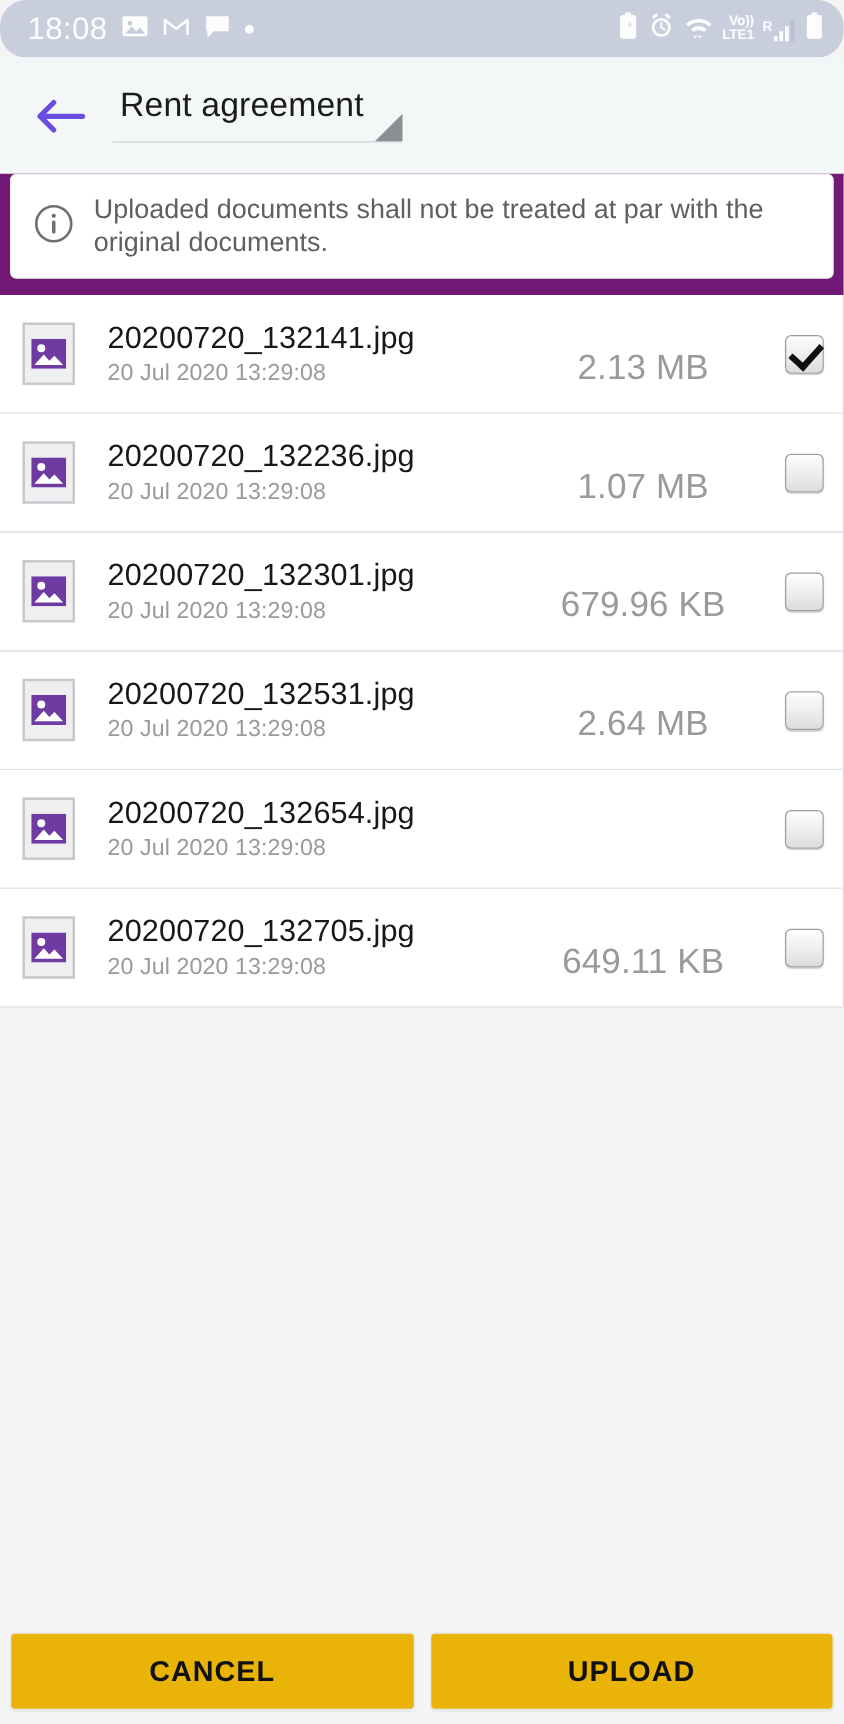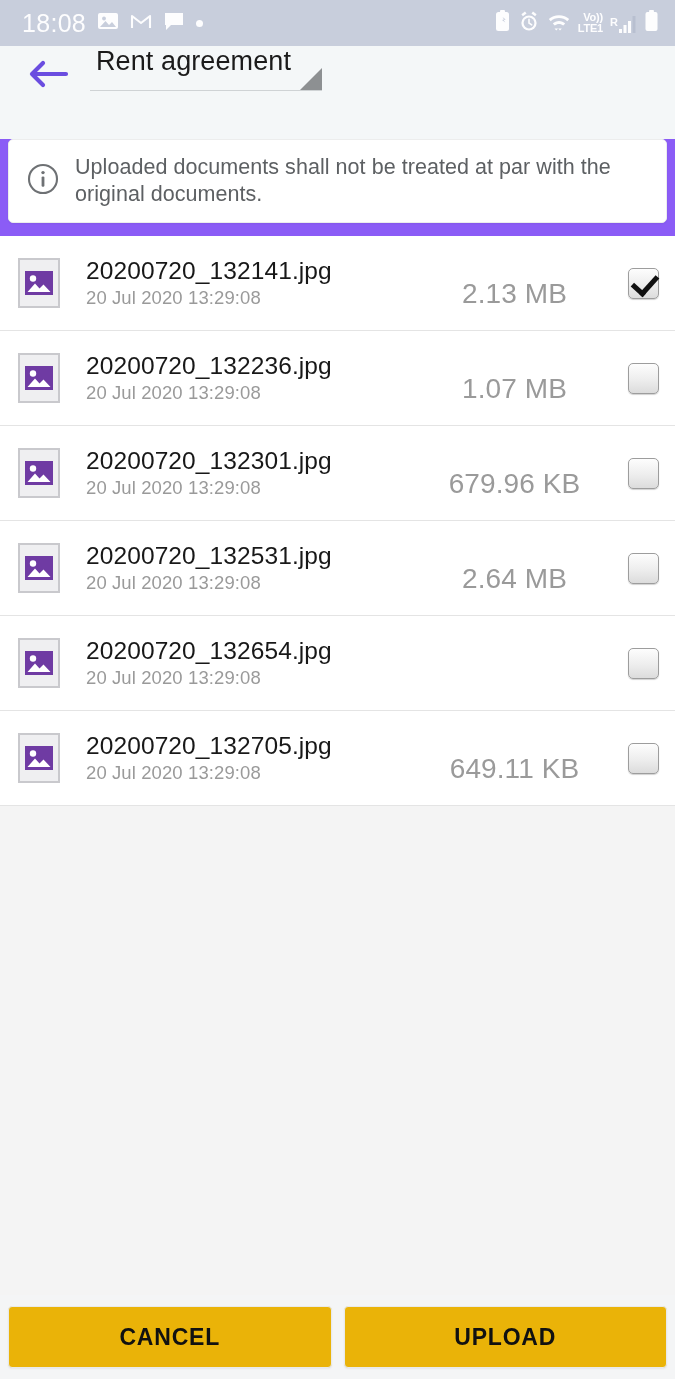--- a/index.html
+++ b/index.html
@@ -16,40 +16,41 @@
   }
 
   
   .statusbar {
     height: 46px; flex: 0 0 46px;
     background: #c8ced d;
     background: #c8cedc;
     display: flex; align-items: center;
     padding: 0 16px 0 22px;
     color: #fbfbfd;
+    border-radius: 21px;
   }
   .sb-left { display: flex; align-items: center; gap: 11px; }
   .sb-clock { font-size: 25px; letter-spacing: .3px; color: #fdfdfe; }
   .sb-right { margin-left: auto; display: flex; align-items: center; gap: 7px; }
   .sb-ico { display: block; }
   .volte-wrap {
     display: flex; flex-direction: column; align-items: flex-end;
     line-height: 1; color: #fdfdfe;
   }
   .volte-top { font-size: 11px; font-weight: bold; letter-spacing: -.2px; }
   .volte-bot { font-size: 11px; font-weight: bold; letter-spacing: -.2px; }
   .roam-wrap { display: flex; align-items: flex-end; gap: 1px; }
   .roam-r { font-size: 11px; font-weight: bold; color: #fdfdfe; margin-bottom: 6px; }
   .sb-dot { width: 7px; height: 7px; border-radius: 50%; background: #fdfdfe; }
 
   
   .appbar {
     flex: 0 0 93px;
     background: #f4f7f8;
-    display: flex; align-items: flex-start;
+    display: flex; align-items: center;
     padding: 0 20px;
   }
   .back-btn {
     width: 56px; height: 56px;
     display: flex; align-items: center; justify-content: center;
     flex: 0 0 56px;
   }
   .title-wrap {
     margin-left: 14px;
     position: relative;
@@ -65,21 +66,21 @@
     height: 1px; background: #cfd3d5;
   }
   .title-handle {
     position: absolute; right: 0; bottom: 3px;
     width: 0; height: 0;
     border-left: 22px solid transparent;
     border-bottom: 22px solid #8d9092;
   }
 
   
-  .banner-zone { flex: 0 0 97px; background: #8b5cf6; padding: 0 8px; }
+  .banner-zone { flex: 0 0 97px; background: #701a75; padding: 0 8px; }
   .banner {
     background: #ffffff;
     border: 1px solid #eceded;
     border-radius: 5px;
     height: 84px;
     display: flex; align-items: center;
     padding: 0 18px 0 18px;
     box-shadow: 0 1px 2px rgba(0,0,0,.05);
   }
   .info-icon { flex: 0 0 32px; margin-right: 16px; }

